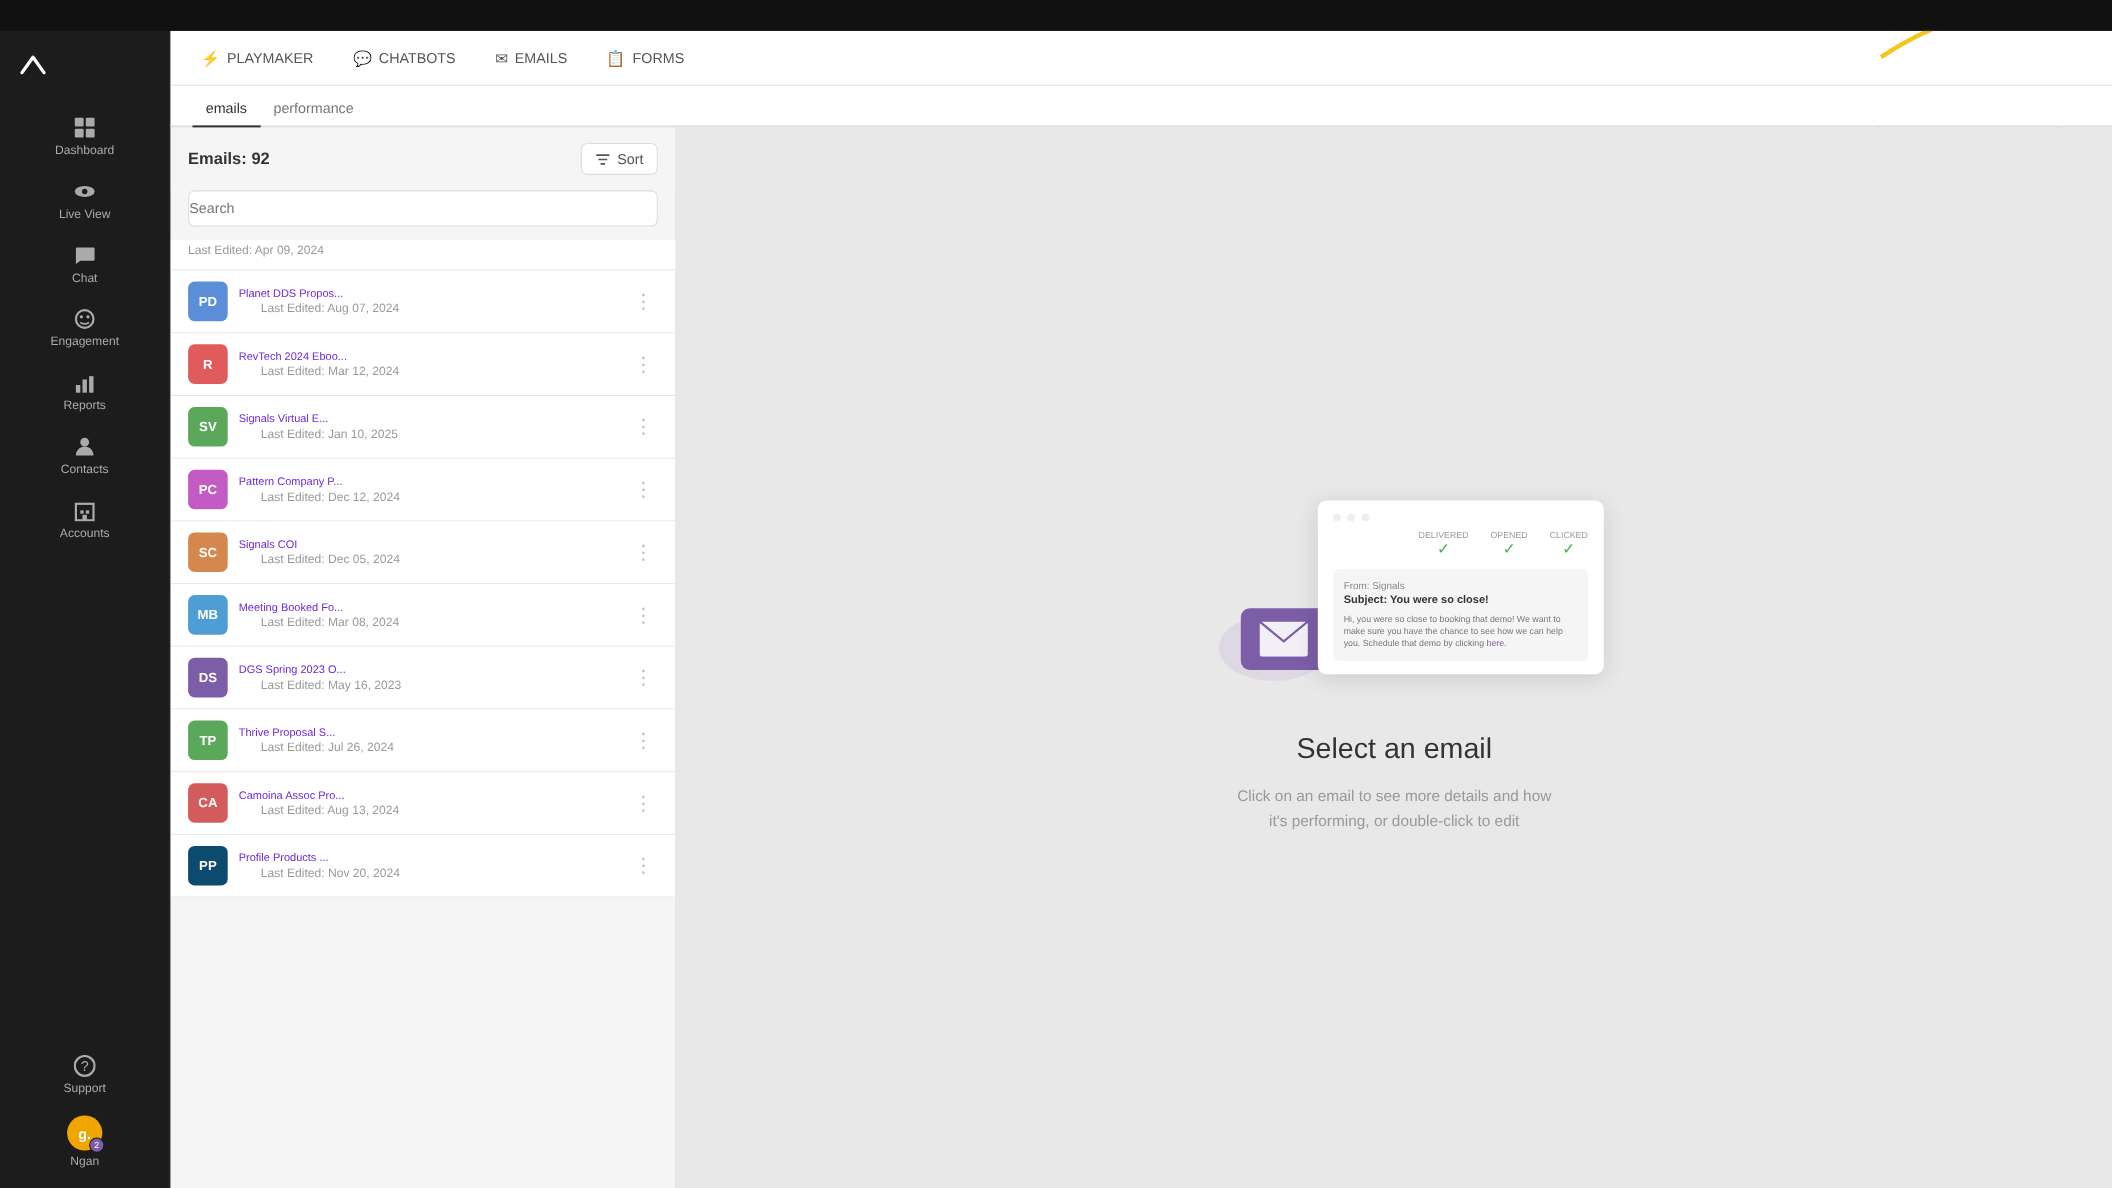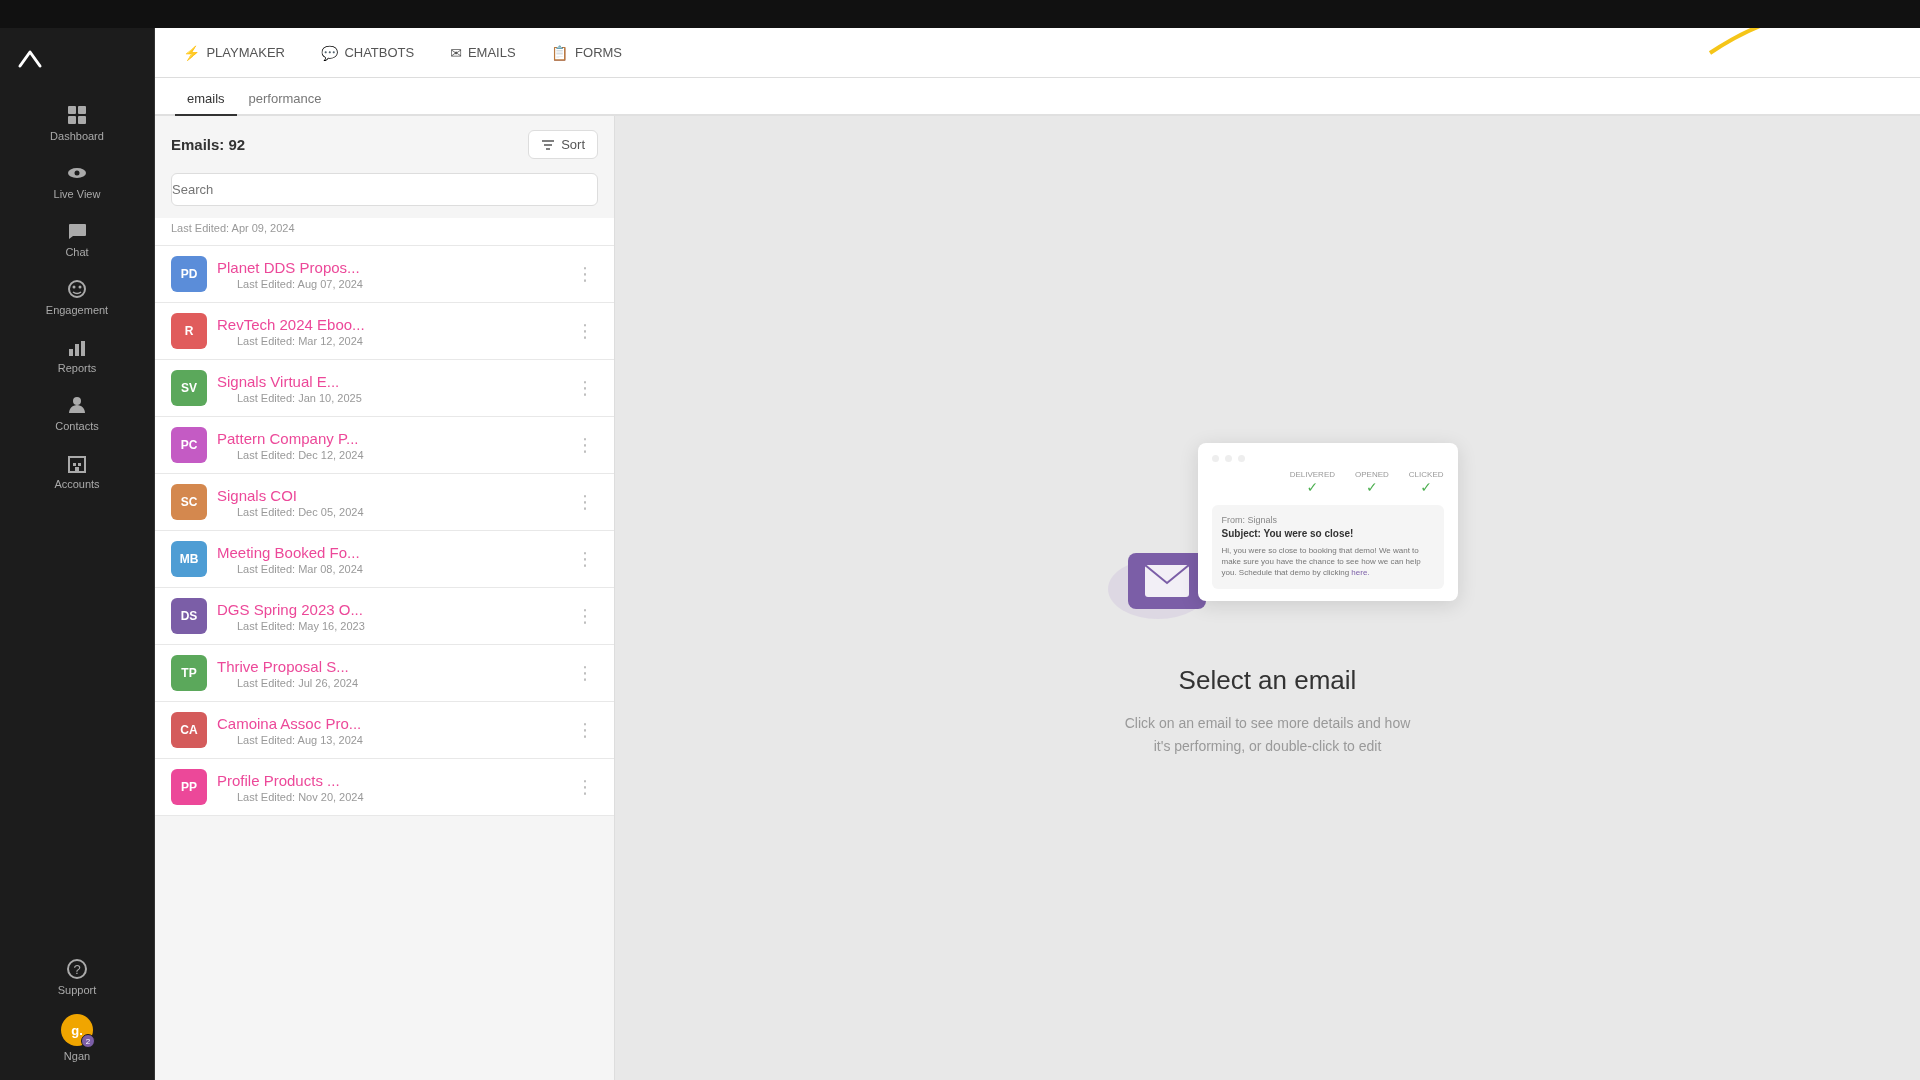--- a/index.html
+++ b/index.html
@@ -46,21 +46,21 @@
     .email-count { font-size: 15px; font-weight: 600; color: #333; }
     .sort-btn { display: flex; align-items: center; gap: 6px; background: white; border: 1px solid #ddd; border-radius: 6px; padding: 6px 12px; font-size: 13px; cursor: pointer; color: #555; }
 
     .search-bar { padding: 0 16px 12px; }
     .search-input { width: 100%; padding: 8px 0; border: 1px solid #ddd; border-radius: 6px; font-size: 13px; background: white; color: #999; outline: none; }
 
     .email-items { overflow-y: auto; flex: 1; }
     .email-item { display: flex; align-items: center; padding: 10px 16px; border-bottom: 1px solid #e8e8e8; background: white; cursor: pointer; gap: 10px; }
     .email-avatar { width: 36px; height: 36px; border-radius: 6px; display: flex; align-items: center; justify-content: center; font-size: 12px; font-weight: 700; color: white; flex-shrink: 0; }
     .email-info { flex: 1; min-width: 0; }
-    .email-name { font-size: 15px; font-weight: 500; color: #ec4899; white-space: nowrap; overflow: hidden; text-overflow: ellipsis; }
+    .email-name { font-size: 10px; font-weight: 500; color: #6d28d9; white-space: nowrap; overflow: hidden; text-overflow: ellipsis; }
     .email-date { font-size: 11px; color: #999; margin-top: 2px; margin-left: 20px; }
     .email-more { color: #bbb; cursor: pointer; font-size: 18px; padding: 2px 4px; }
 
     
     .right-panel { flex: 1; display: flex; align-items: center; justify-content: center; background: #e8e8e8; position: relative; }
     .select-email-content { display: flex; flex-direction: column; align-items: center; gap: 16px; }
   </style>
 </head>
 <body>
 
@@ -314,21 +314,21 @@
     </div>
               <div class="email-item">
       <div class="email-avatar" style="background:#d45b5b">CA</div>
       <div class="email-info">
         <div class="email-name">Camoina Assoc Pro...</div>
         <div class="email-date">Last Edited: Aug 13, 2024</div>
       </div>
       <div class="email-more">⋮</div>
     </div>
               <div class="email-item">
-      <div class="email-avatar" style="background:#ec4899">PP</div>
+      <div class="email-avatar" style="background:#0c4a6e">PP</div>
       <div class="email-info">
         <div class="email-name">Profile Products ...</div>
         <div class="email-date">Last Edited: Nov 20, 2024</div>
       </div>
       <div class="email-more">⋮</div>
     </div>
             </div>
         </div>
       </div>
 
@@ -339,21 +339,21 @@
 
             <div style="position: absolute; bottom: 30px; left: 30px; width: 100px; height: 60px; background: rgba(160,130,200,0.15); border-radius: 50%;"></div>
 
             <div style="position: absolute; bottom: 40px; left: 50px; width: 78px; height: 56px; background: #7b5ea7; border-radius: 8px; display: flex; align-items: center; justify-content: center;">
               <svg width="44" height="32" viewBox="0 0 44 32">
                 <rect x="0" y="0" width="44" height="32" rx="3" fill="white" opacity="0.9"></rect>
                 <path d="M0 0 L22 18 L44 0" stroke="#7b5ea7" stroke-width="2" fill="none"></path>
               </svg>
             </div>
 
-            <div style="position: absolute; top: 4px; right: 0; width: 260px; background: white; border-radius: 8px; padding: 12px 14px; box-shadow: 0 4px 20px rgba(0,0,0,0.12);">
+            <div style="position: absolute; top: 16px; right: 0; width: 260px; background: white; border-radius: 8px; padding: 12px 14px; box-shadow: 0 4px 20px rgba(0,0,0,0.12);">
               <div style="display: flex; gap: 6px; margin-bottom: 8px;">
                 <div style="width: 7px; height: 7px; border-radius: 50%; background: #eee;"></div>
                 <div style="width: 7px; height: 7px; border-radius: 50%; background: #eee;"></div>
                 <div style="width: 7px; height: 7px; border-radius: 50%; background: #eee;"></div>
               </div>
               <div style="display: flex; justify-content: flex-end; gap: 20px; margin-bottom: 10px;">
                 <div style="display: flex; flex-direction: column; align-items: center;">
                   <span style="font-size: 8px; color: #999; text-transform: uppercase;">DELIVERED</span>
                   <span style="color: #4caf50; font-size: 14px;">✓</span>
                 </div>

